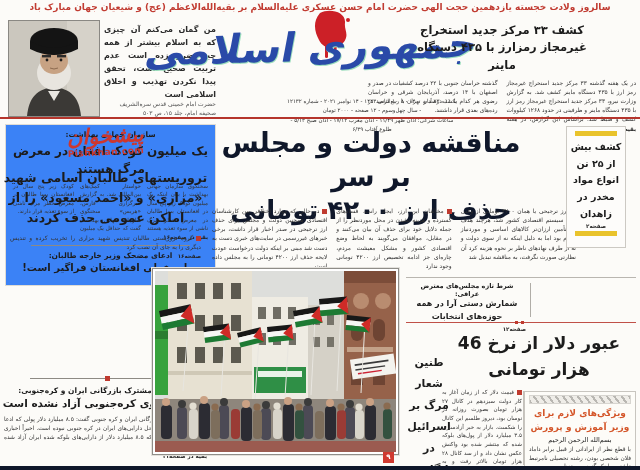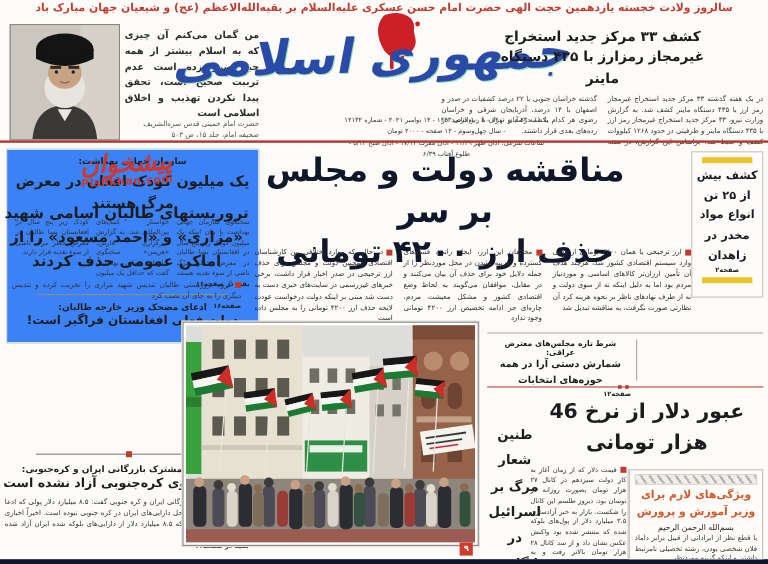--- a/index.html
+++ b/index.html
@@ -94,21 +94,21 @@
     border:1px solid #8f8d88; background:#fff; padding:2px;
     box-shadow:0 0 0 1px #e3e1dc; }
   .photo-frame svg { display:block; }
   .photo-badge { top:452px; left:383px; width:11px; height:11px; background:#d03a31;
     color:#fff; font-size:7px; font-weight:bold; text-align:center; line-height:11px; }
 
   .caption { top:352px; left:402px; width:54px; text-align:center;
     font-size:11px; font-weight:bold; line-height:1.95; }
 
   
-  .drugs-box { top:126px; right:4px; width:60px; height:122px;
+  .drugs-box { top:126px; right:14px; width:60px; height:122px;
     border:1px solid #ccc9c3; background:#fdfcfa; text-align:center; padding:3px 2px; }
   .ybar { height:5px; background:#e9c32c; margin:1px 6px 3px; }
   .drugs-text { font-size:9.5px; font-weight:bold; line-height:1.75; }
   .drugs-pg { font-size:5.5px; font-weight:bold; margin:1px 0 2px; }
 
   .top-right-rule { top:277px; left:406px; width:230px; border-top:1px solid #b9b6b0; }
   .yemen { top:282px; right:4px; width:104px; text-align:center;
     font-size:8px; font-weight:bold; line-height:1.6; }
   .iraq { top:282px; left:408px; width:118px; text-align:center; }
   .iraq-headline { font-size:8px; font-weight:bold; line-height:1.6; }

